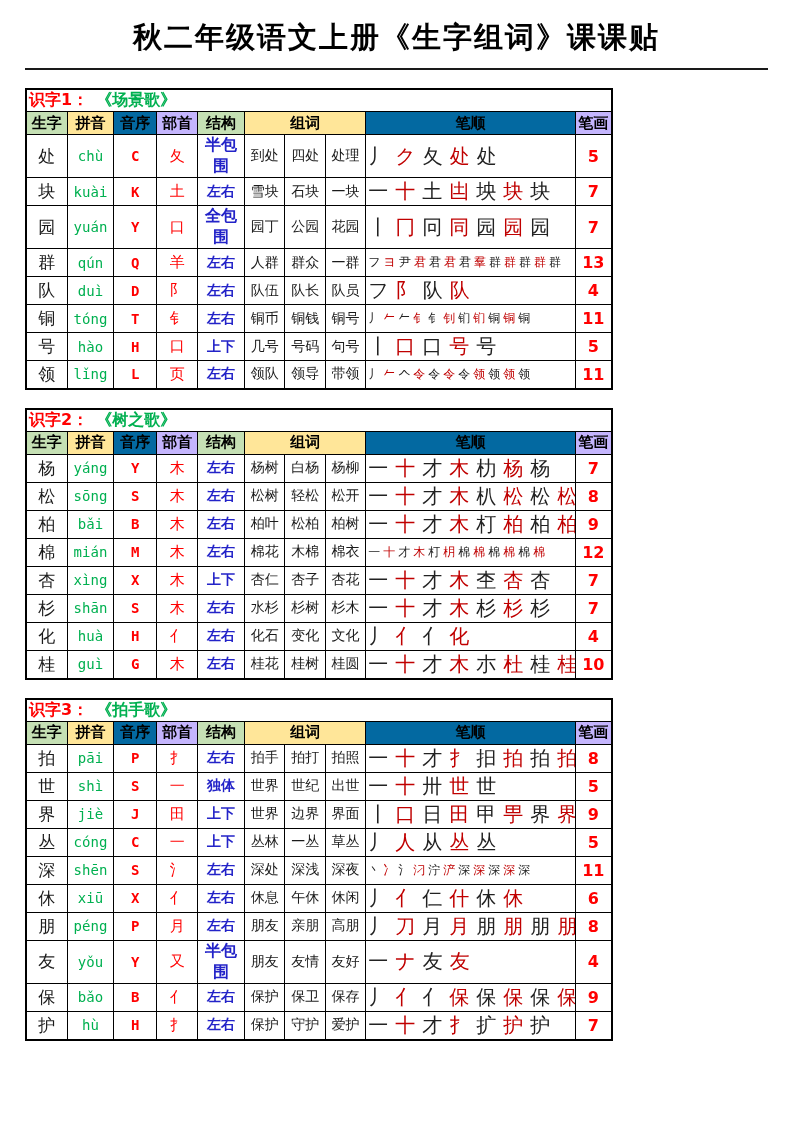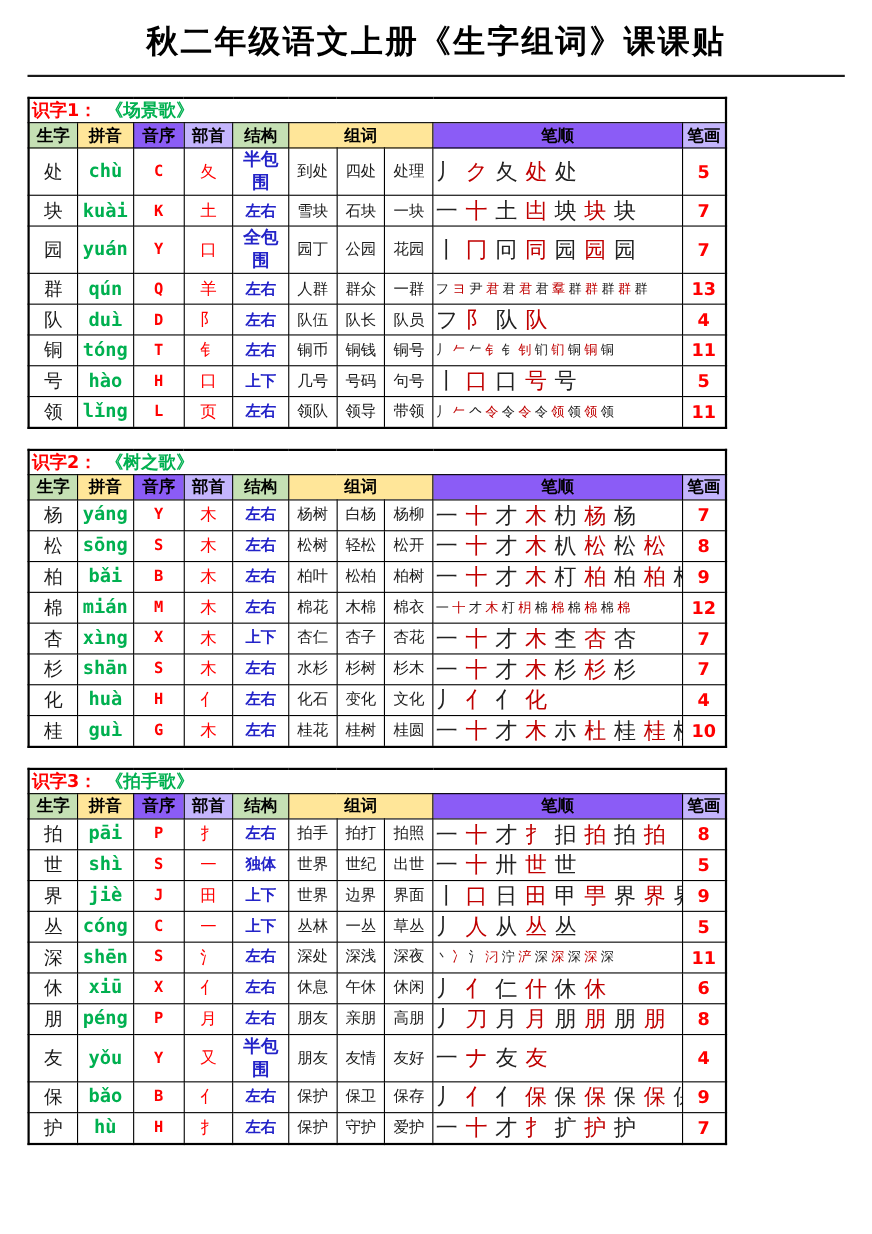--- a/index.html
+++ b/index.html
@@ -7,35 +7,35 @@
     width:793px;height:1122px;margin:0 auto;background:#fff;
     box-sizing:border-box;padding:12px 25px 0 25px;
     font-family:"DejaVu Sans",sans-serif;color:#1a1a1a;overflow:hidden;
   }
   .doc-title{
     text-align:center;font-size:29px;font-weight:bold;letter-spacing:2px;
     margin:6px 0 10px 0;color:#000;
   }
   .title-rule{border:none;border-top:2px solid #1a1a1a;margin:0 0 18px 0;}
   table.vocab{
-    width:636px;border-collapse:collapse;table-layout:fixed;
+    width:588px;border-collapse:collapse;table-layout:fixed;
     border:2px solid #000;margin:0 0 18px 0;
   }
   table.vocab td,table.vocab th{border:1px solid #000;padding:0 2px;box-sizing:border-box;}
   td.sec-title{height:22px;background:#fff;text-align:left;padding-left:6px;font-size:16px;font-weight:bold;}
   .sec-red{color:#ff0000;margin-right:8px;}
   .sec-green{color:#00b050;}
   th.col-h{height:23px;font-size:15px;font-weight:bold;color:#000;}
   .h-green{background:#c5e0b4;}
   .h-yellow{background:#ffe699;}
-  .h-peach{background:#8b5cf6;}
+  .h-peach{background:#0369a1;}
   .h-blue{background:#c4b5fd;}
   td{height:28px;text-align:center;vertical-align:middle;}
   .c-char{font-size:17px;color:#1a1a1a;}
-  .c-pinyin{font-family:"DejaVu Sans Mono",monospace;font-size:17px;font-weight:bold;color:#00b050;}
+  .c-pinyin{font-family:"DejaVu Sans Mono",monospace;font-size:14px;font-weight:normal;color:#00b050;}
   .c-initial{font-size:14px;font-weight:bold;color:#ff0000;font-family:"DejaVu Sans Mono",monospace;}
   .c-radical{font-size:15px;color:#ff0000;}
   .c-structure{font-size:14px;font-weight:bold;color:#2323c8;}
   .c-structure.small{font-size:16px;}
   .c-word{font-size:14px;color:#1a1a1a;}
   .c-strokes{text-align:left;padding-left:6px;font-size:20px;white-space:nowrap;overflow:hidden;}
   .c-strokes span{margin-right:7px;display:inline-block;}
   .c-strokes.dense{font-size:12px;}
   .c-strokes.dense span{margin-right:3px;}
   .sk-b{color:#222;}

